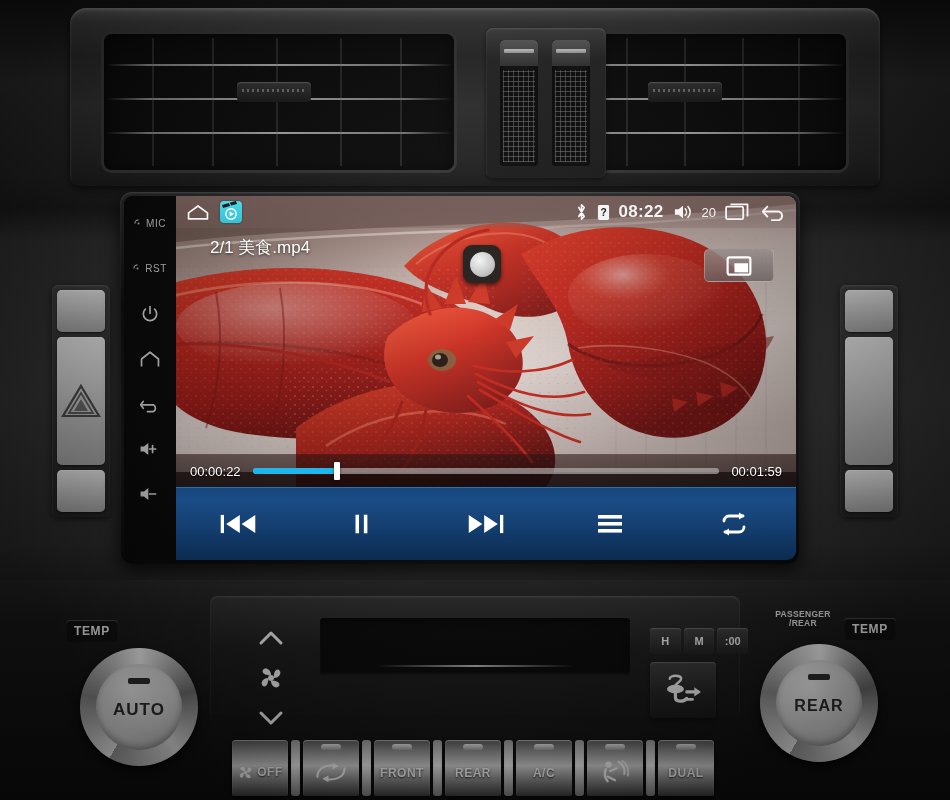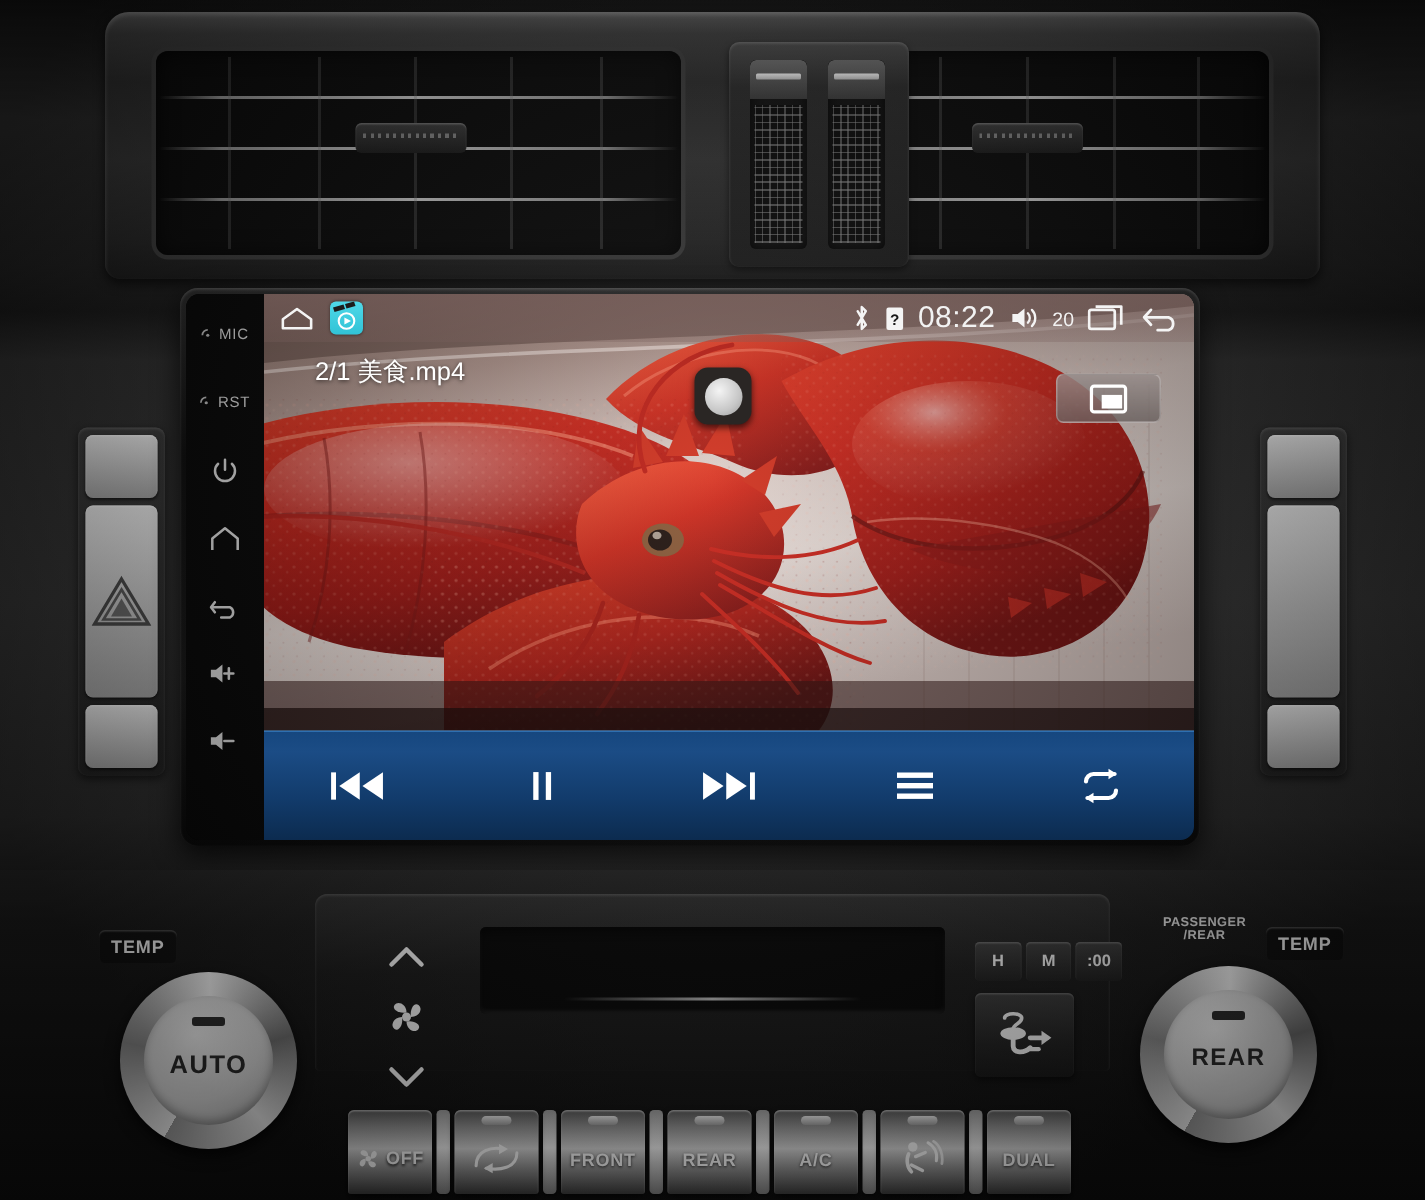--- a/index.html
+++ b/index.html
@@ -178,21 +178,21 @@
   .statusbar{
     position:absolute; left:0; right:0; top:0; height:32px;
     display:flex; align-items:center;
     padding:0 8px 0 10px;
     color:#f2f2f2;
     background: linear-gradient(180deg, rgba(120,95,92,.62), rgba(120,95,92,.30));
     z-index:6;
   }
   .sb-left{ display:flex; align-items:center; gap:10px; }
   .sb-right{ margin-left:auto; display:flex; align-items:center; gap:9px; }
-  .sb-time{ font-size:20px; font-weight:normal; letter-spacing:.3px; }
+  .sb-time{ font-size:17px; font-weight:bold; letter-spacing:.3px; }
   .sb-vol-num{ font-size:13px; }
 
   .app-icon{
     width:22px; height:22px; border-radius:4px;
     background:linear-gradient(180deg,#4fd8e8,#31c3d6);
     position:relative;
     box-shadow:0 0 2px rgba(0,0,0,.5);
   }
 
   
@@ -694,20 +694,28 @@
 
         <div class="title">2/1 美食.mp4</div>
 
         <div class="pip-btn">
           <svg width="26" height="20" viewBox="0 0 28 22">
             <rect x="1.5" y="1.5" width="25" height="19" rx="2" fill="none" stroke="#ffffff" stroke-width="2.4"></rect>
             <rect x="9" y="8" width="15" height="10" fill="#ffffff"></rect>
           </svg>
         </div>
 
+        <div class="progress-row">
+          <span class="time">00:00:22</span>
+          <div class="bar">
+            <div class="fill" style="width: 18%; background: rgb(31, 182, 236);"></div>
+            <div class="thumb" style="left: 18%;"></div>
+          </div>
+          <span class="time">00:01:59</span>
+        </div>
 
         <div class="controls">
           <div class="ctrl">
             <svg width="40" height="26" viewBox="0 0 44 28">
               <rect x="3" y="4" width="3.6" height="20" fill="#fff"></rect>
               <path d="M24 4 L24 24 L9 14 Z" fill="#fff"></path>
               <path d="M41 4 L41 24 L26 14 Z" fill="#fff"></path>
             </svg>
           </div>
           <div class="ctrl">

